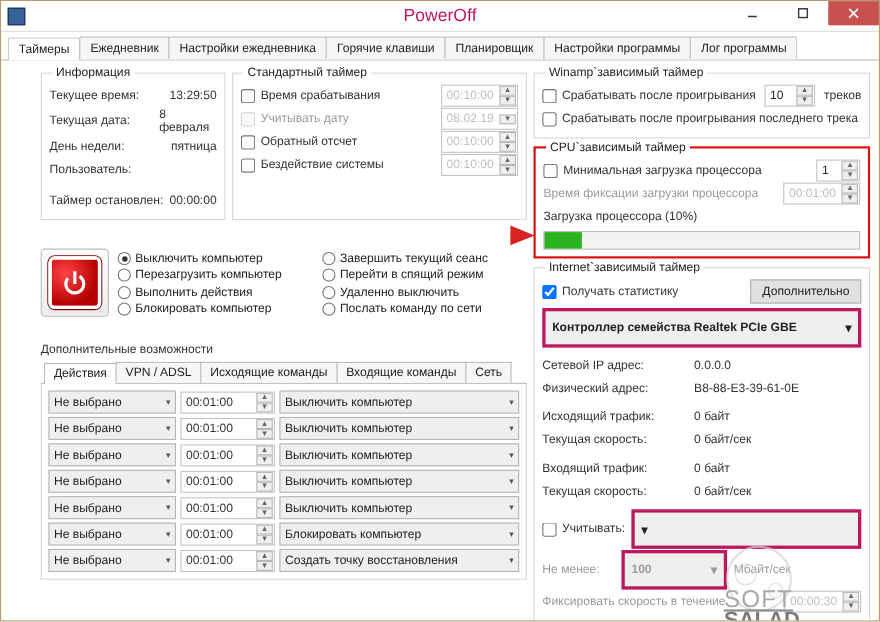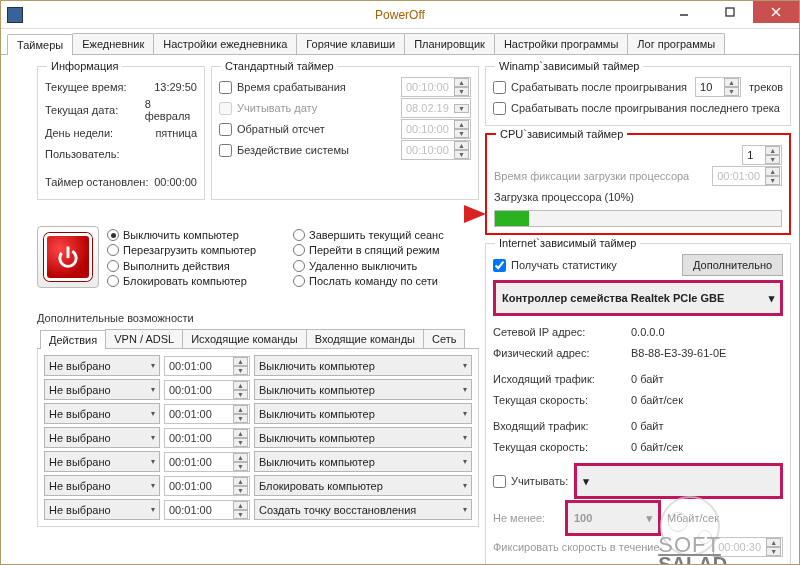--- a/index.html
+++ b/index.html
@@ -26,21 +26,21 @@
     display: flex;
     align-items: center;
     justify-content: center;
     position: relative;
   }
   .titlebar .icon {
     position: absolute; left: 6px; top: 6px;
     width: 16px; height:16px; background: #38629a;
     border:1px solid #234;
   }
-  .titlebar .title { font-size: 12px; color: #a16207; }
+  .titlebar .title { font-size: 16px; color: #be185d; }
   .sysbtns { position:absolute; right:0; top:0; height:24px; display:flex; }
   .sysbtn { width:46px; height:22px; display:flex; align-items:center; justify-content:center;
             font-size:12px; color:#333; background:#fff; border:none;}
   .sysbtn.close { background:#c8504f; color:#fff; }
   .sysbtn svg { width:10px; height:10px; }
 
   .tabs { display:flex; padding: 4px 6px 0 6px; border-bottom:1px solid #bbb; gap:0;}
   .tab {
     padding: 4px 9px; border:1px solid #bbb; border-bottom:none; background:#f6f6f6;
     font-size:11px; color:#222; cursor:pointer; margin-right:-1px;
@@ -476,20 +476,24 @@
               <input type="checkbox" style="">
               <span class="lbl">Срабатывать после проигрывания последнего трека</span>
             </label>
         </div>
       </fieldset>
 
       <fieldset class="cpu-box" style="position:relative;">
         <div class="arrow-marker"></div>
         <legend>CPU`зависимый таймер</legend>
         <div class="row">
+          <label class="chk">
+              <input type="checkbox" style="">
+              <span class="lbl">Минимальная загрузка процессора</span>
+            </label>
           <div class="num" style="margin-left:auto;width:40px;">
               <span class="txt">1</span>
               <div class="spin">
                 <div>▲</div>
                 <div>▼</div>
               </div>
             </div>
         </div>
         <div class="row disabled">
           <span class="lbl">Время фиксации загрузки процессора</span>

